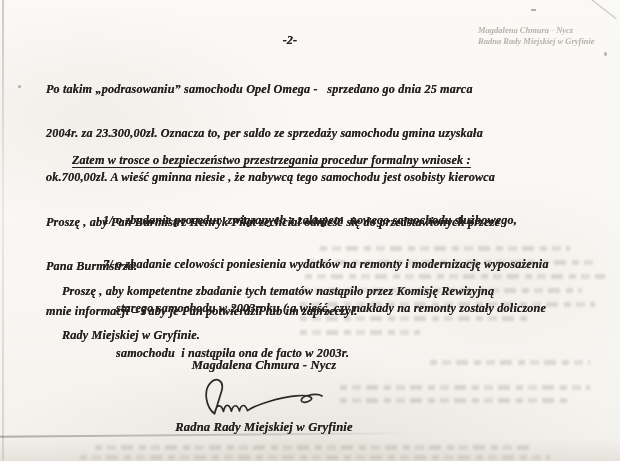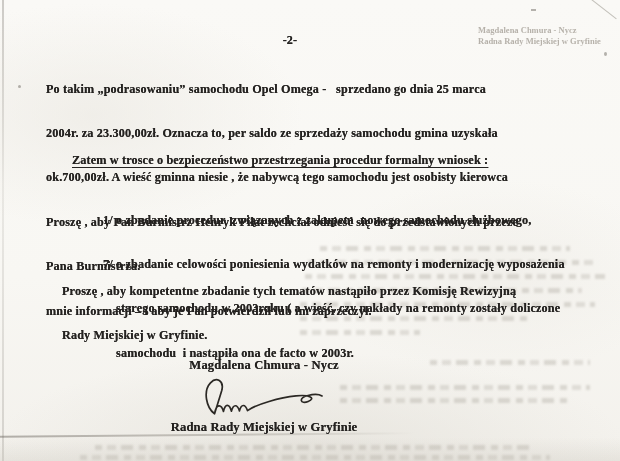--- a/index.html
+++ b/index.html
@@ -10,20 +10,21 @@
     height: 461px;
     margin: 0 auto;
     overflow: hidden;
     background:
       radial-gradient(ellipse 300px 160px at 15% 25%, rgba(233,230,223,0.55), transparent 70%),
       radial-gradient(ellipse 260px 140px at 80% 60%, rgba(235,232,226,0.5), transparent 70%),
       radial-gradient(ellipse 420px 120px at 50% 96%, rgba(222,219,211,0.55), transparent 75%),
       linear-gradient(180deg, #faf9f6 0%, #f8f7f3 60%, #f3f1ec 100%);
     font-family: "Liberation Serif", "DejaVu Serif", serif;
     color: #242220;
+    font-style: italic;
   }
   .ink {
     font-weight: bold;
     font-size: 12.2px;
     line-height: 14.8px;
     letter-spacing: 0.15px;
     color: #242220;
     text-shadow: 0 0 0.5px rgba(36,34,32,0.85);
     white-space: pre;
   }

